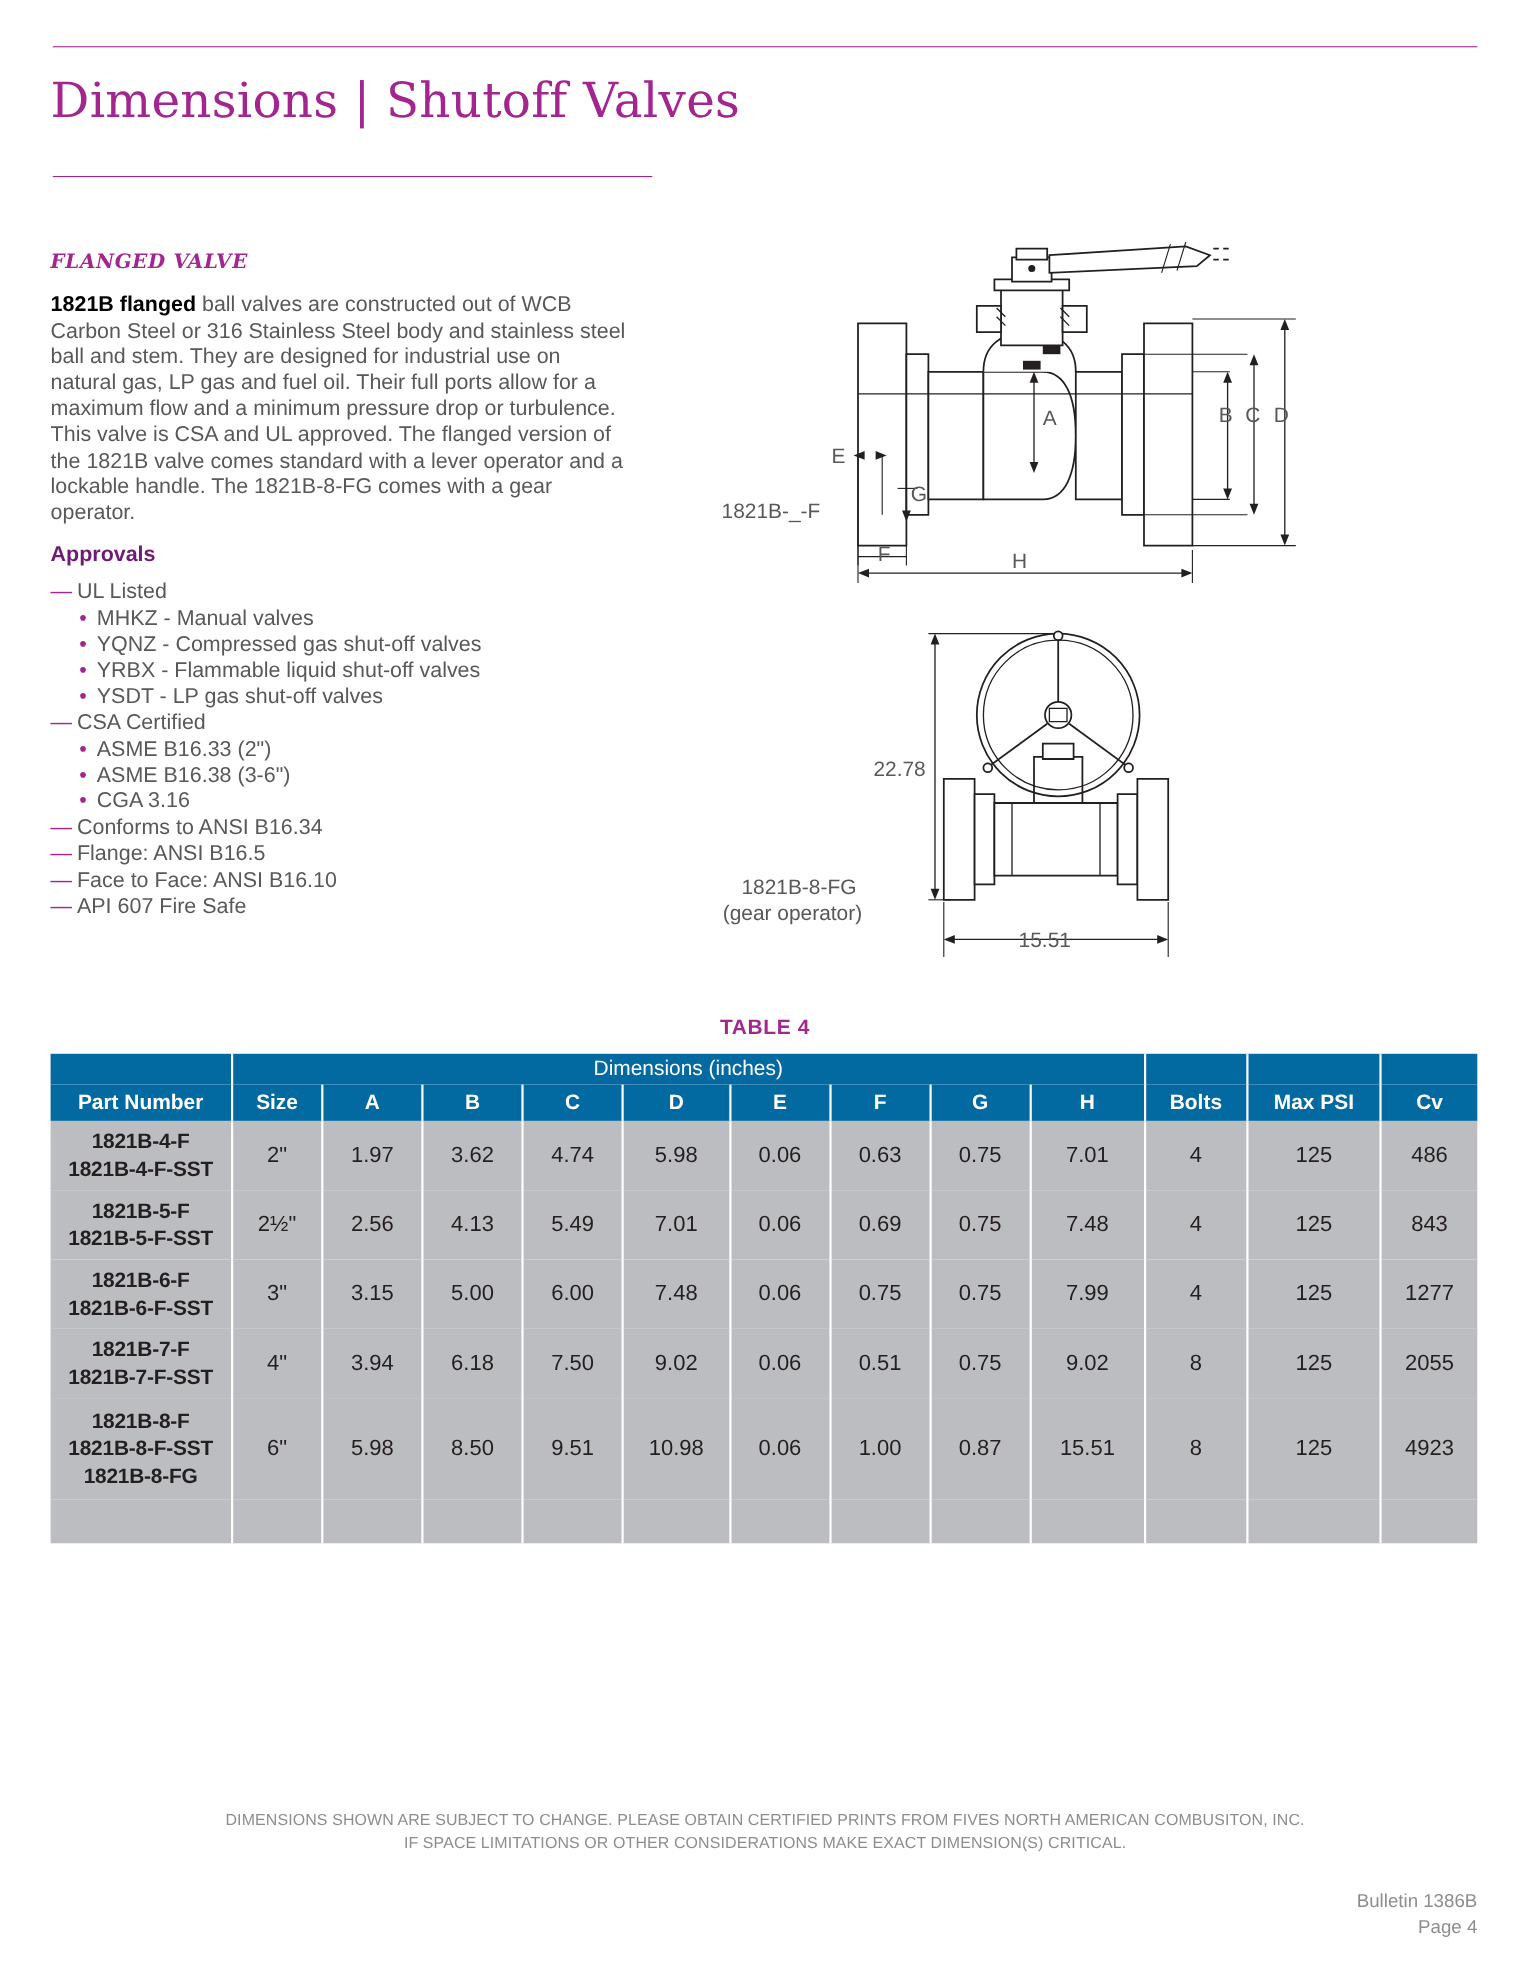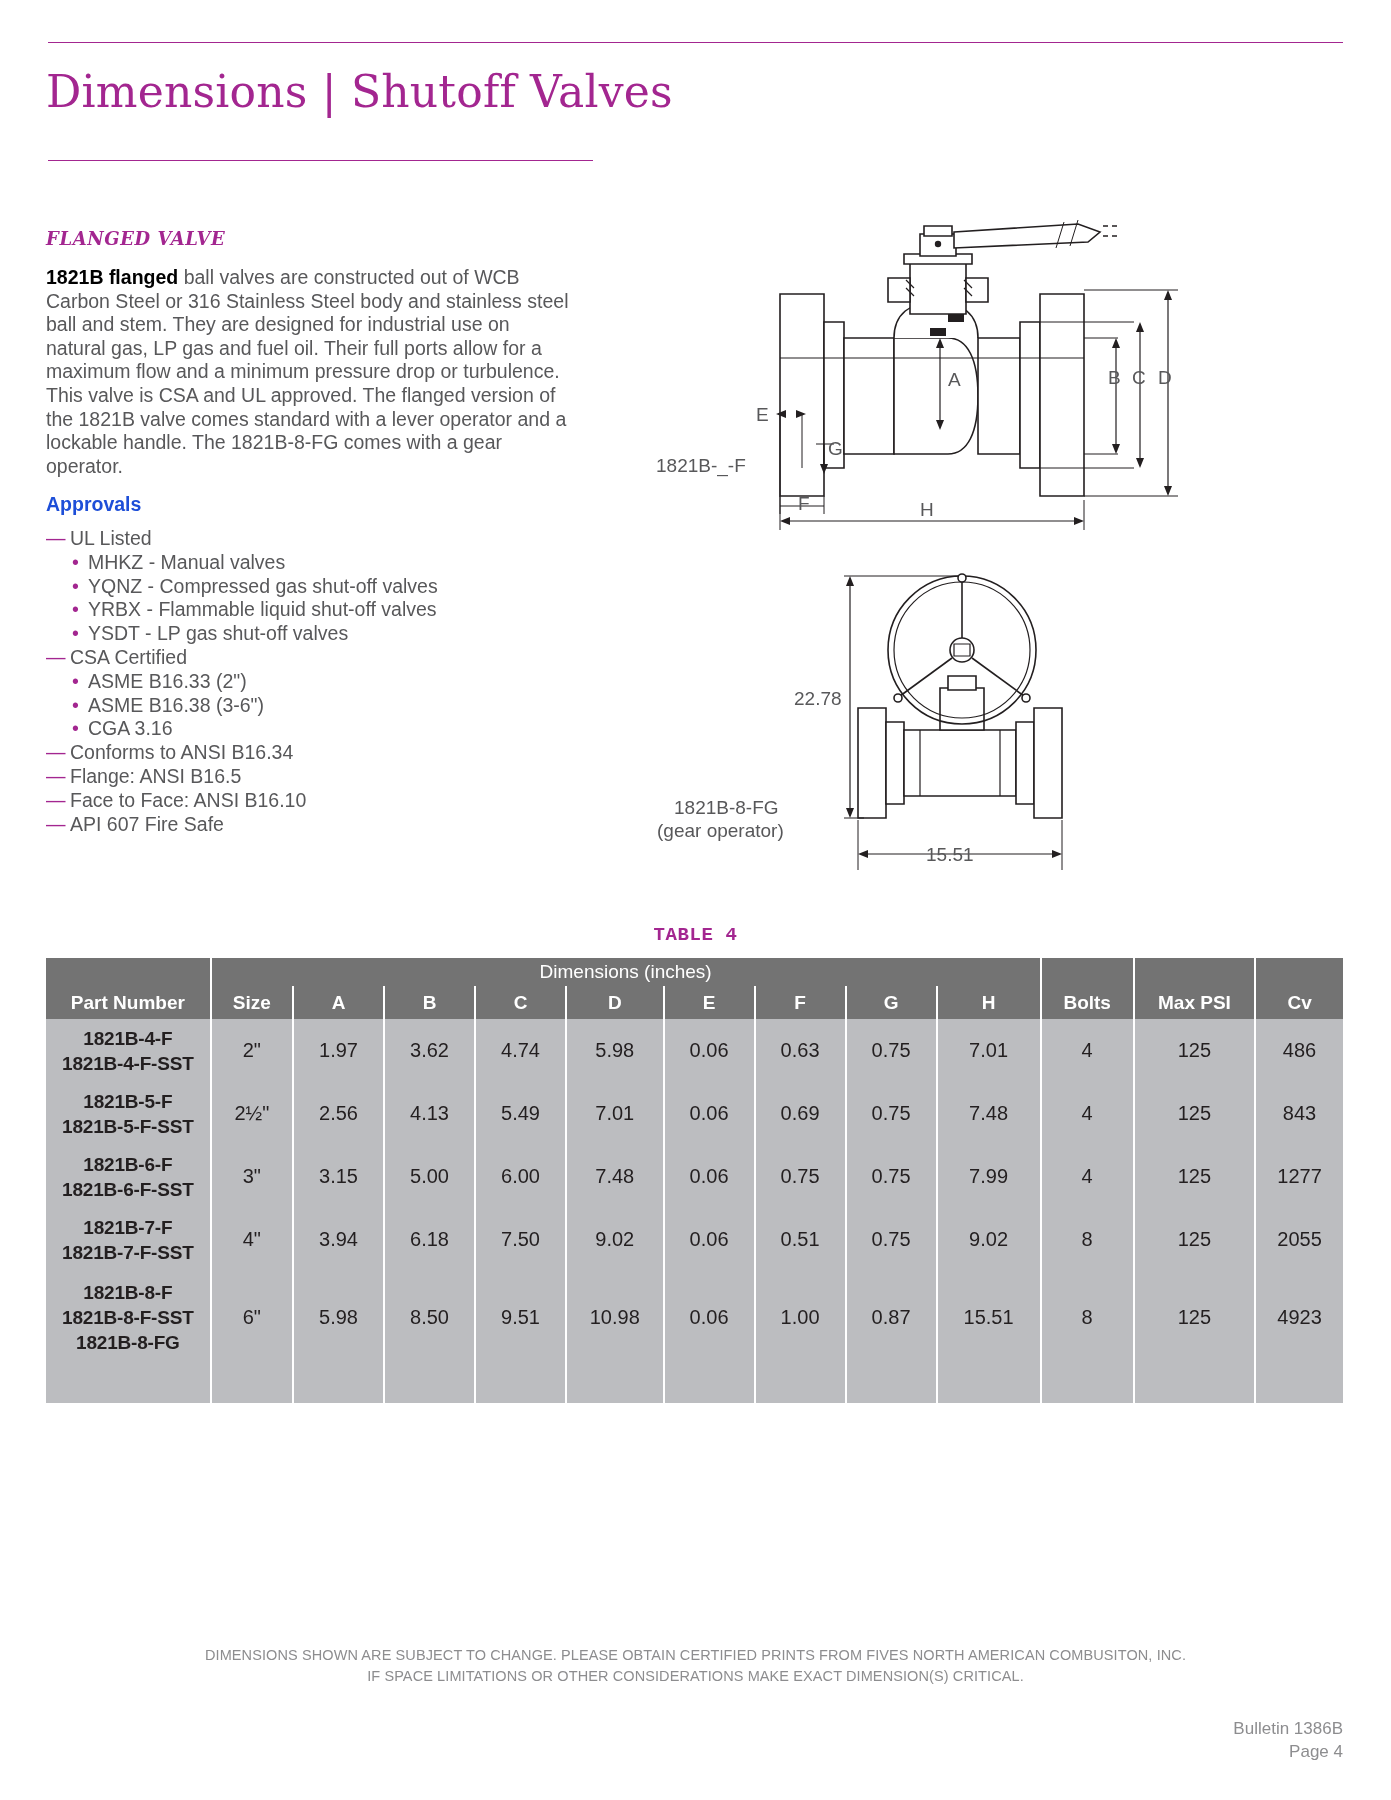--- a/index.html
+++ b/index.html
@@ -75,21 +75,21 @@
     font-weight: 700;
     color: #000000;
   }
 
   .approvals-head {
     position: absolute;
     left: 46px;
     top: 493px;
     font-size: 19.5px;
     font-weight: 700;
-    color: #1d4ed8;
+    color: #701a75;
   }
 
   .approvals {
     position: absolute;
     left: 46px;
     top: 527px;
     width: 520px;
     font-size: 19.5px;
     line-height: 23.8px;
     font-weight: 300;
@@ -143,41 +143,41 @@
   .cap-bot1 { left: 674px; top: 797px; }
   .cap-bot2 { left: 657px; top: 820px; }
 
   
   .table-title {
     position: absolute;
     left: 0;
     right: 0;
     top: 924px;
     text-align: center;
-    font-family: Liberation Mono, monospace;
+    font-family: Liberation Sans, sans-serif;
     font-size: 19px;
     font-weight: 700;
     color: #a32690;
     letter-spacing: 0.6px;
   }
   table.dims {
     position: absolute;
     left: 46px;
     top: 958px;
     width: 1297px;
     border-collapse: collapse;
     table-layout: fixed;
   }
   table.dims th, table.dims td {
     padding: 0;
     text-align: center;
     vertical-align: middle;
   }
   .hdr-band th {
-    background: #737373;
+    background: #0369a1;
     color: #ffffff;
   }
   .hdr-top th {
     height: 28px;
     font-size: 19px;
     font-weight: 400;
     border-right: 2px solid #ffffff;
   }
   .hdr-top th:last-child { border-right: none; }
   .hdr-cols th {

